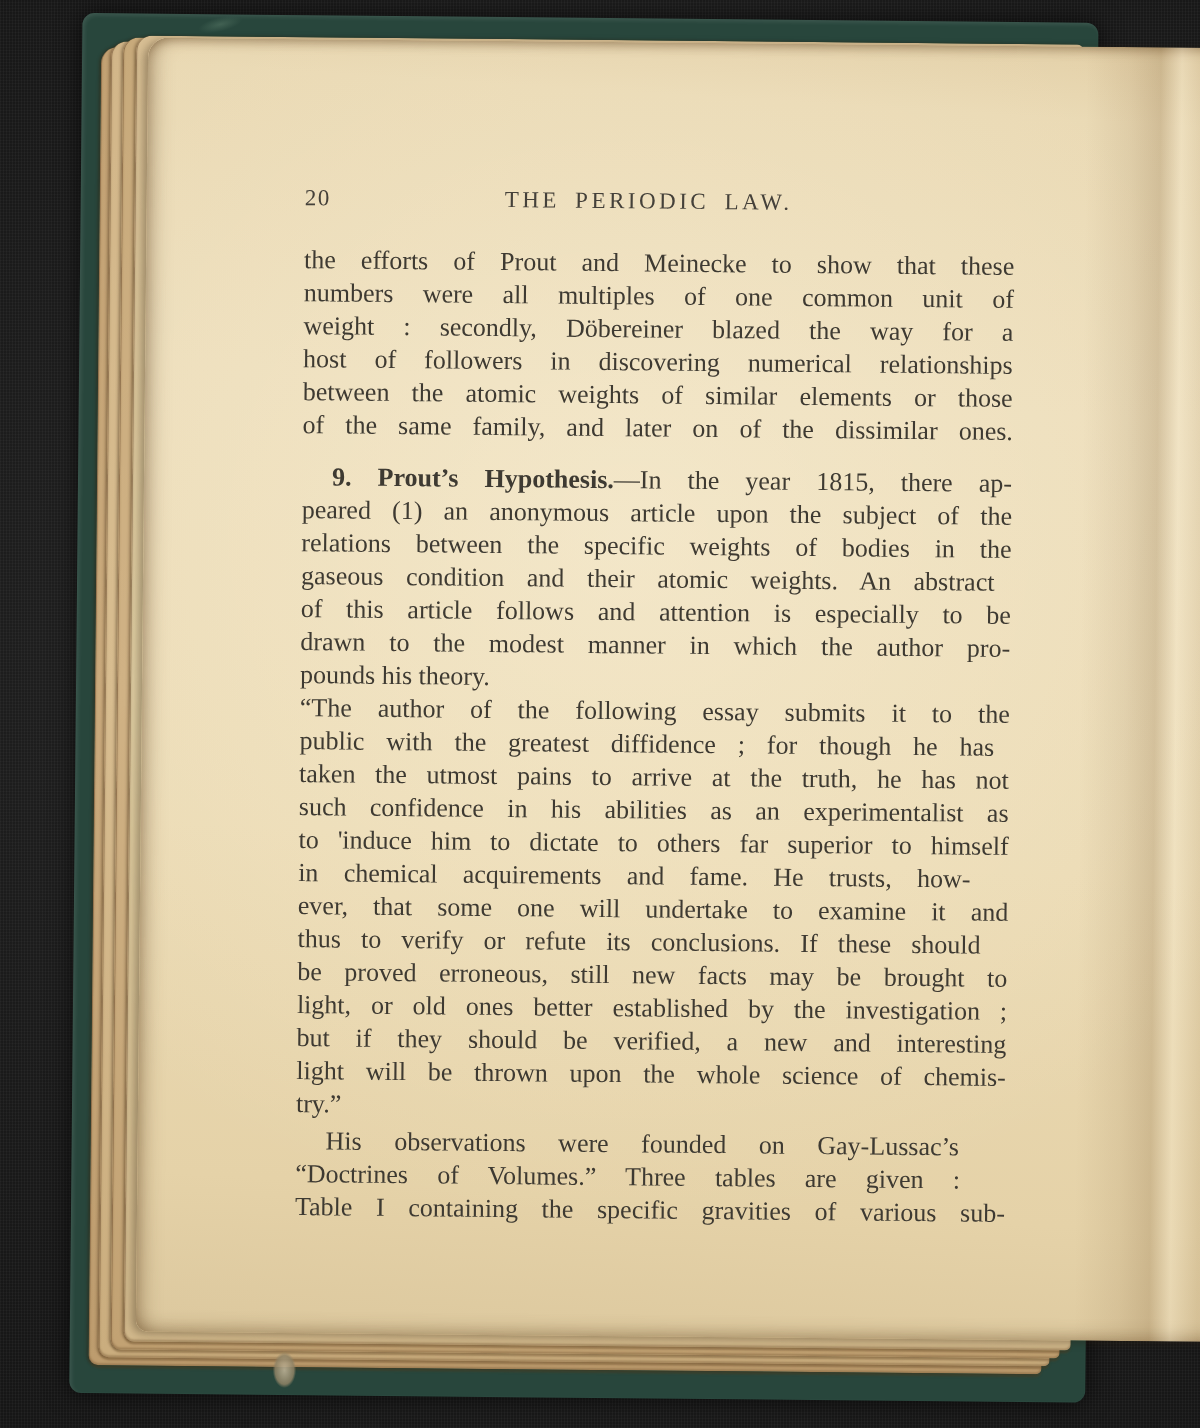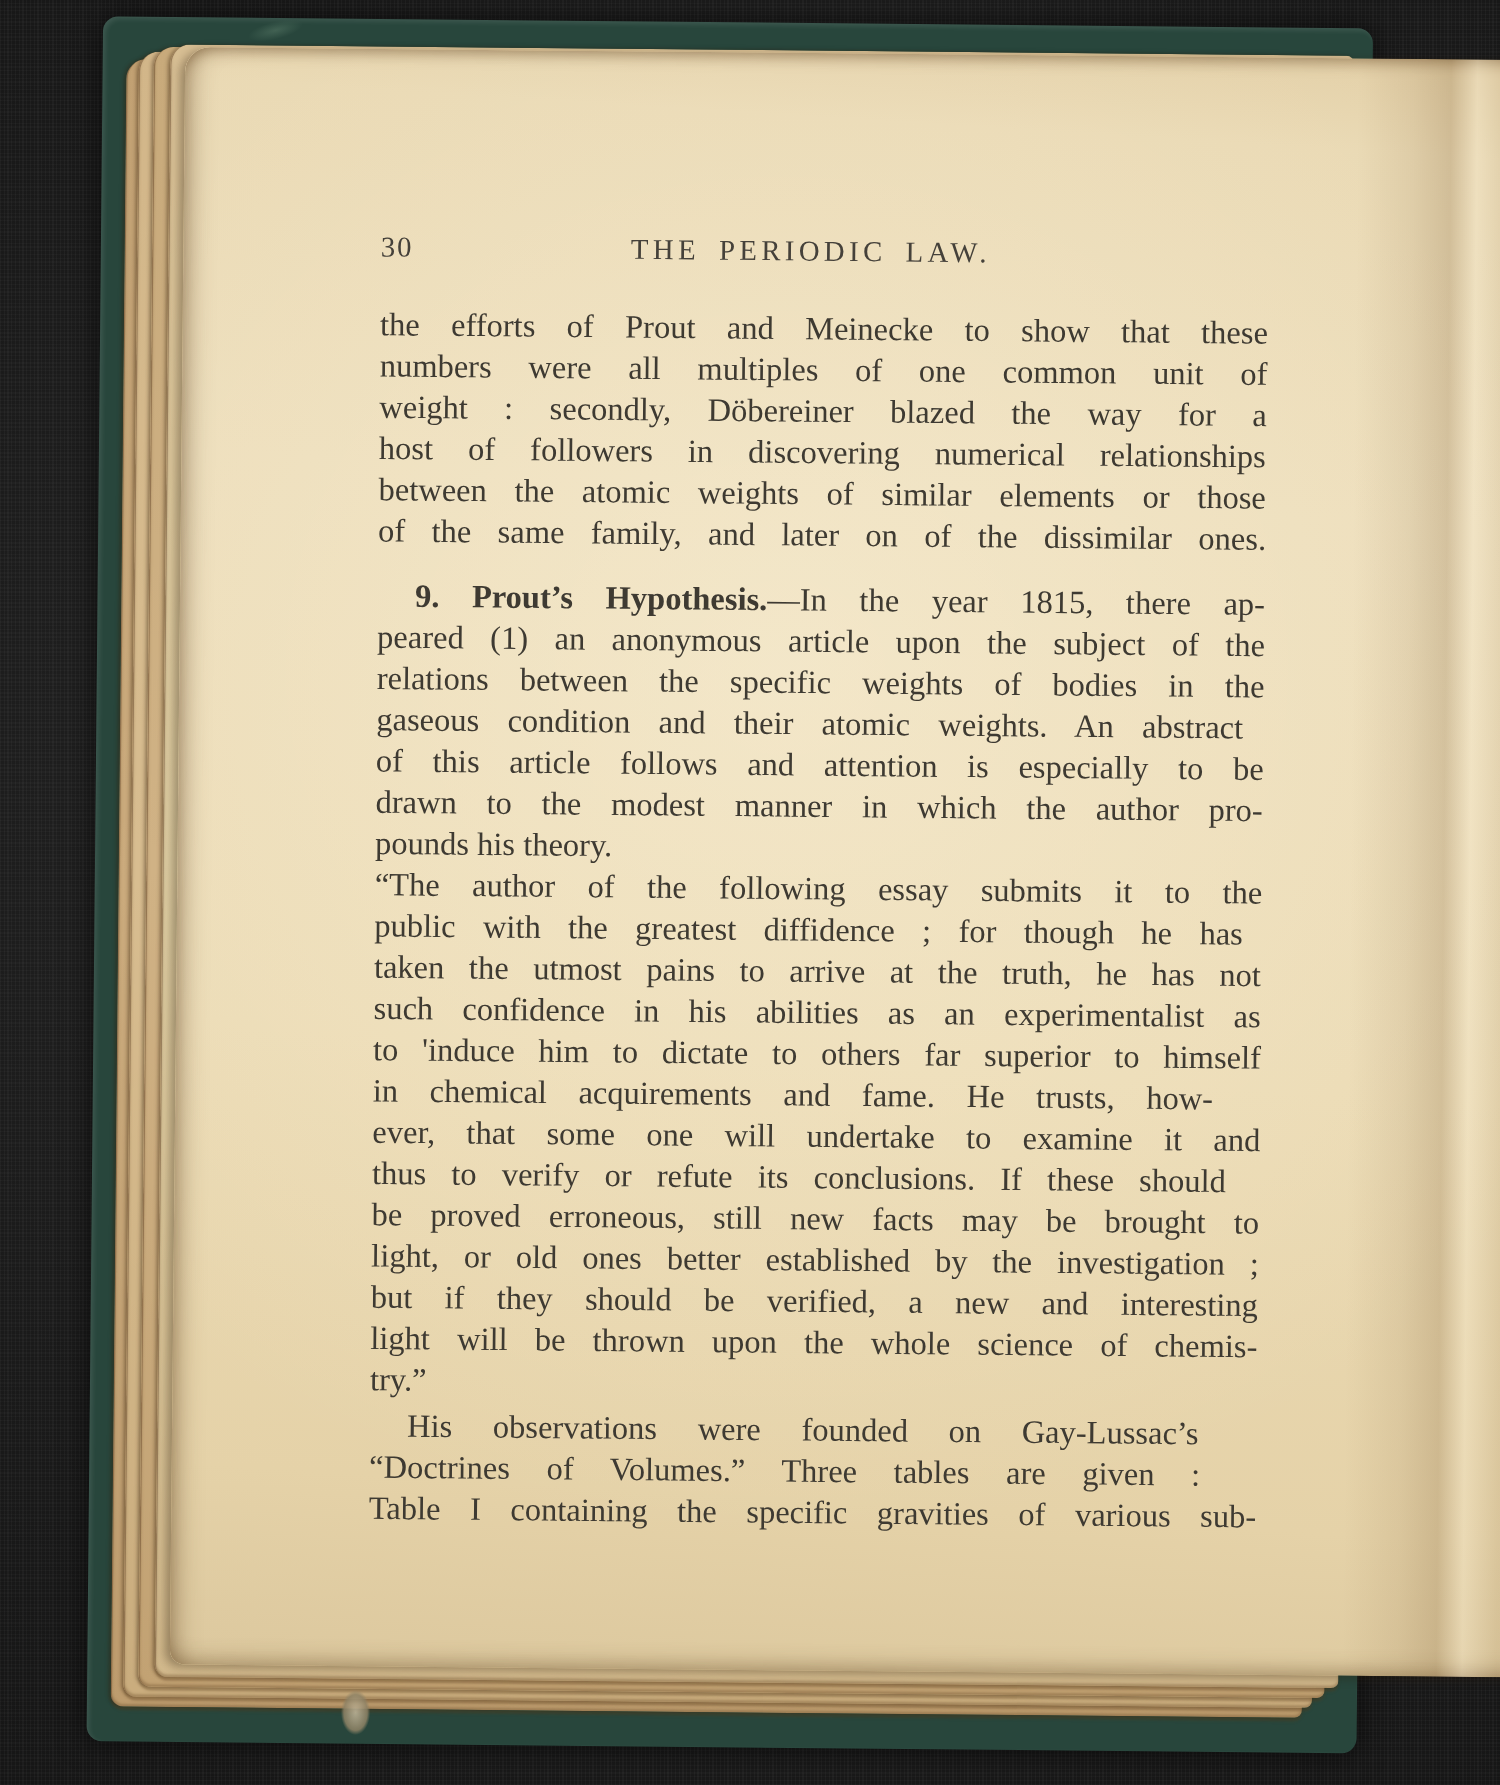--- a/index.html
+++ b/index.html
@@ -76,21 +76,21 @@
     <div class="stack-page s1"></div>
     <div class="stack-page s2"></div>
     <div class="stack-page s3"></div>
     <div class="stack-page s4"></div>
 
     <div class="page">
       <div class="gutter"></div>
 
       <div class="content">
         <div class="header-row">
-          <span class="pagenum">30</span>
+          <span class="pagenum">20</span>
           <span class="running-title">THE PERIODIC LAW.</span>
         </div>
         <div id="paragraphs">
             <div class="para">
               <div class="line" style="word-spacing: 18.56px;"><span>the efforts of Prout and Meinecke to show that these</span></div>
               <div class="line" style="word-spacing: 22.88px;"><span>numbers were all multiples of one common unit of</span></div>
               <div class="line" style="word-spacing: 22.63px;"><span>weight : secondly, Döbereiner blazed the way for a</span></div>
               <div class="line" style="word-spacing: 21.5px;"><span>host of followers in discovering numerical relationships</span></div>
               <div class="line" style="word-spacing: 15.63px;"><span>between the atomic weights of similar elements or those</span></div>
               <div class="line" style="word-spacing: 14.6px;"><span>of the same family, and later on of the dissimilar ones.</span></div>

